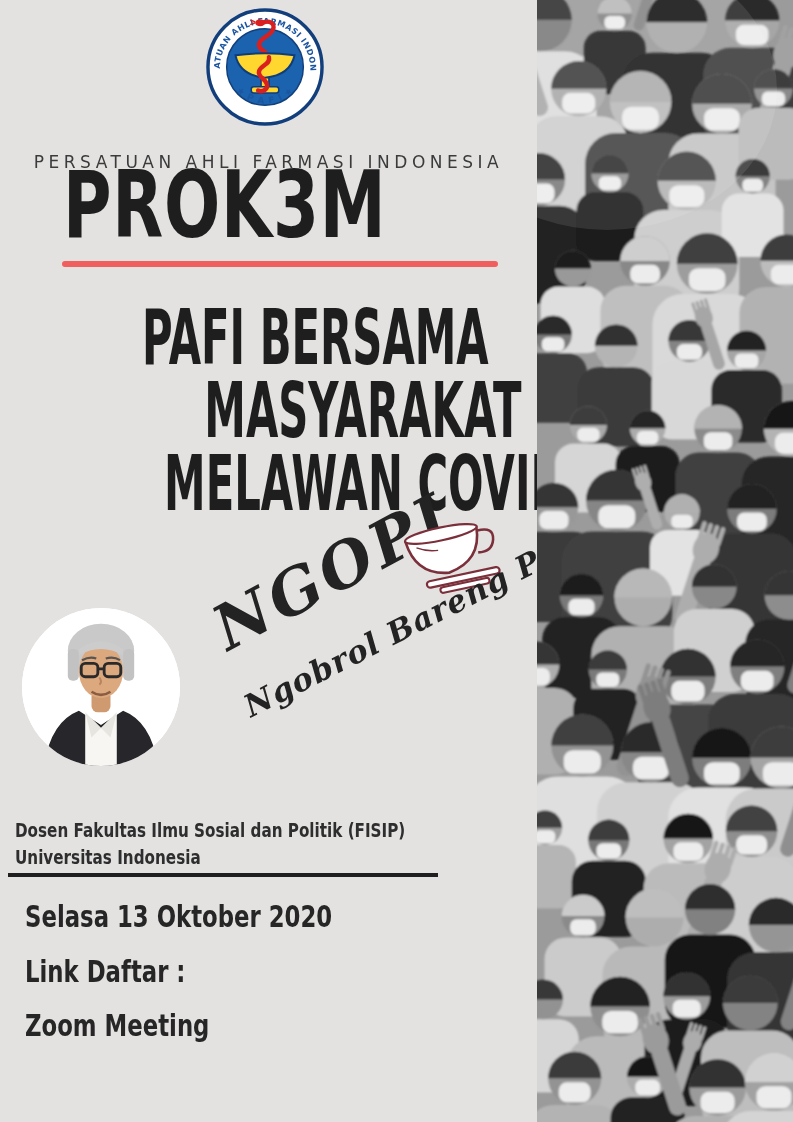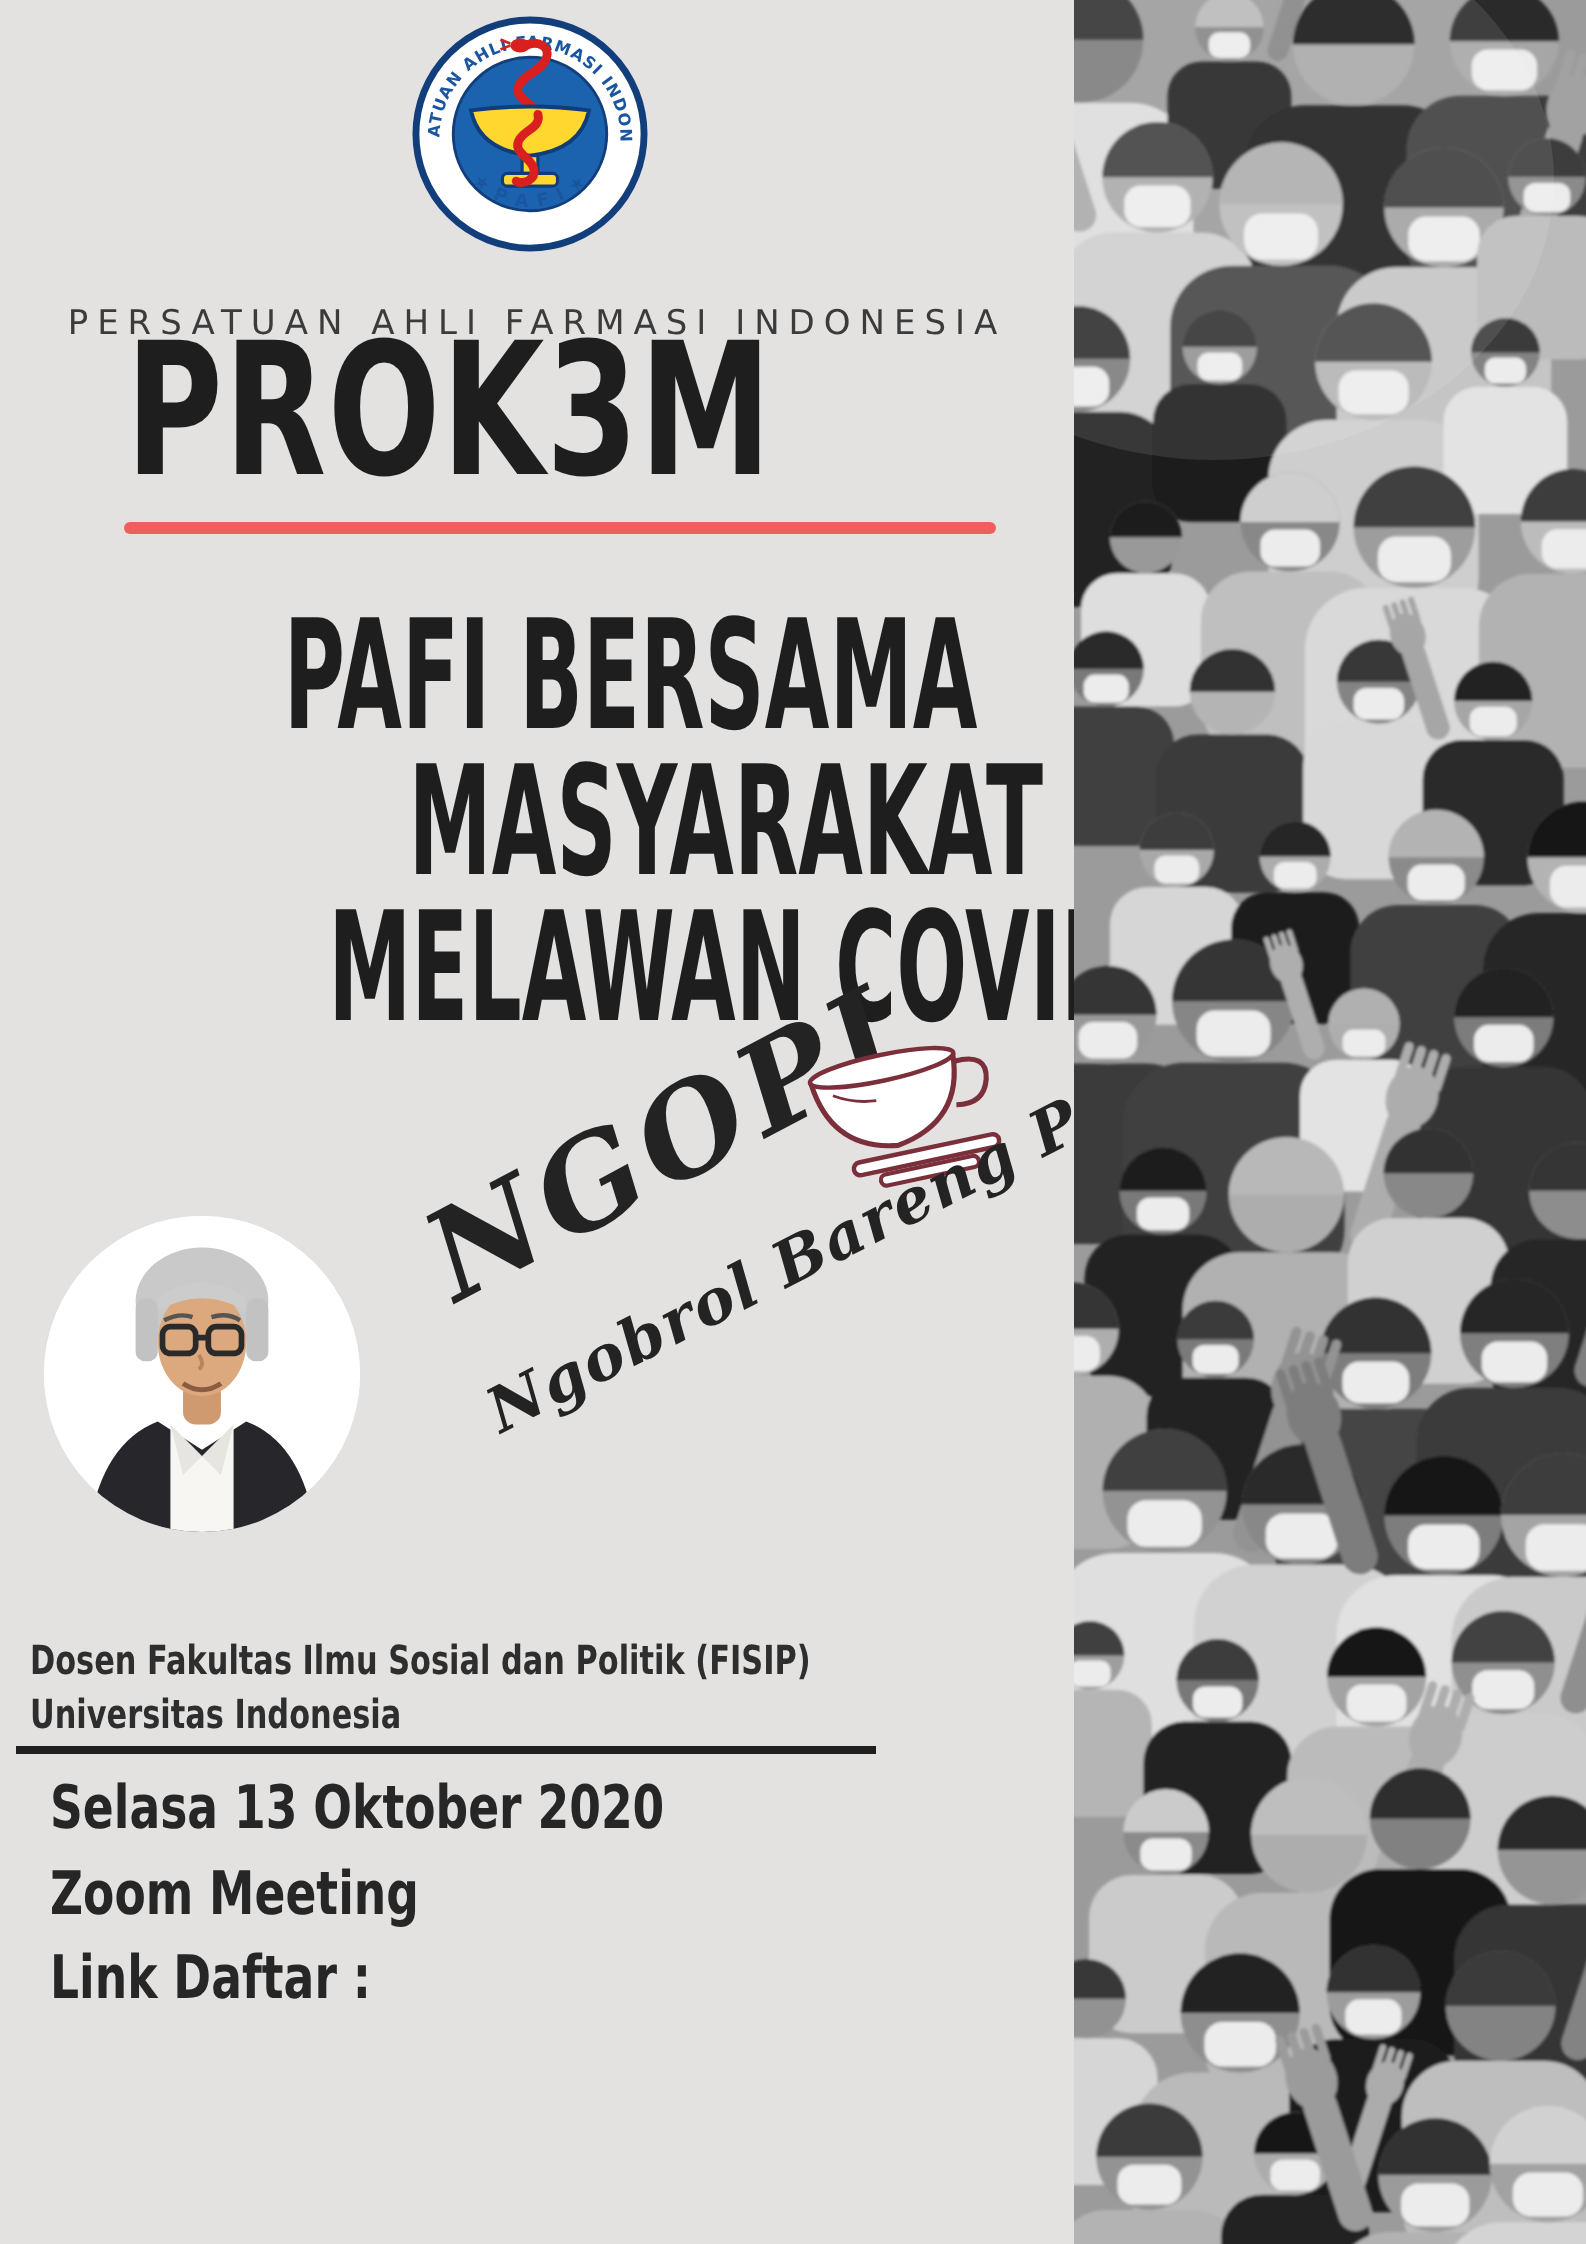--- a/index.html
+++ b/index.html
@@ -55,21 +55,21 @@
   }
   .role1{top:818px}.role2{top:845px}
   .cndL{display:inline-block;transform:scaleX(.76);transform-origin:left center;}
   .divider{
     position:absolute;left:8px;top:873px;width:430px;height:4px;background:#1f1f1f;
   }
   
   .details{
     position:absolute;left:25px;top:884px;font-size:30px;font-weight:bold;color:#262626;
   }
-  .details .detail-line{line-height:42.5px;white-space:nowrap;}
+  .details .detail-line{line-height:42.5px;white-space:nowrap;margin-top:12px;}
   
   .photo-strip{
     position:absolute;left:537px;top:0;width:256px;height:1122px;overflow:hidden;background:#9b9b9b;
   }
   .photo-strip svg{display:block;width:100%;height:100%;}
   .logo{position:absolute;left:206px;top:8px;width:118px;height:118px;}
 </style>
 </head>
 <body>
 
@@ -157,22 +157,22 @@
   <div class="speaker-role role2">
     <span class="cndL">Universitas Indonesia</span>
   </div>
   <div class="speaker-role role1">
     <span class="cndL">Dosen Fakultas Ilmu Sosial dan Politik (FISIP)</span>
   </div>
   <div class="divider"></div>
 
   <div class="details">
     <div class="detail-line"><span class="cndL">Selasa 13 Oktober 2020</span></div>
+    <div class="detail-line"><span class="cndL">Link Daftar :</span></div>
     <div class="detail-line"><span class="cndL">Zoom Meeting</span></div>
-    <div class="detail-line"><span class="cndL">Link Daftar :</span></div>
   </div>
 
   <div class="photo-strip">
     <svg id="crowd" viewBox="0 0 256 1122" preserveAspectRatio="xMidYMid slice">
       <defs>
         <filter id="soften" x="-5%" y="-5%" width="110%" height="110%">
           <feGaussianBlur stdDeviation="0.8"></feGaussianBlur>
         </filter>
       </defs>
     <rect x="0" y="0" width="256" height="1122" fill="#9b9b9b"></rect>

